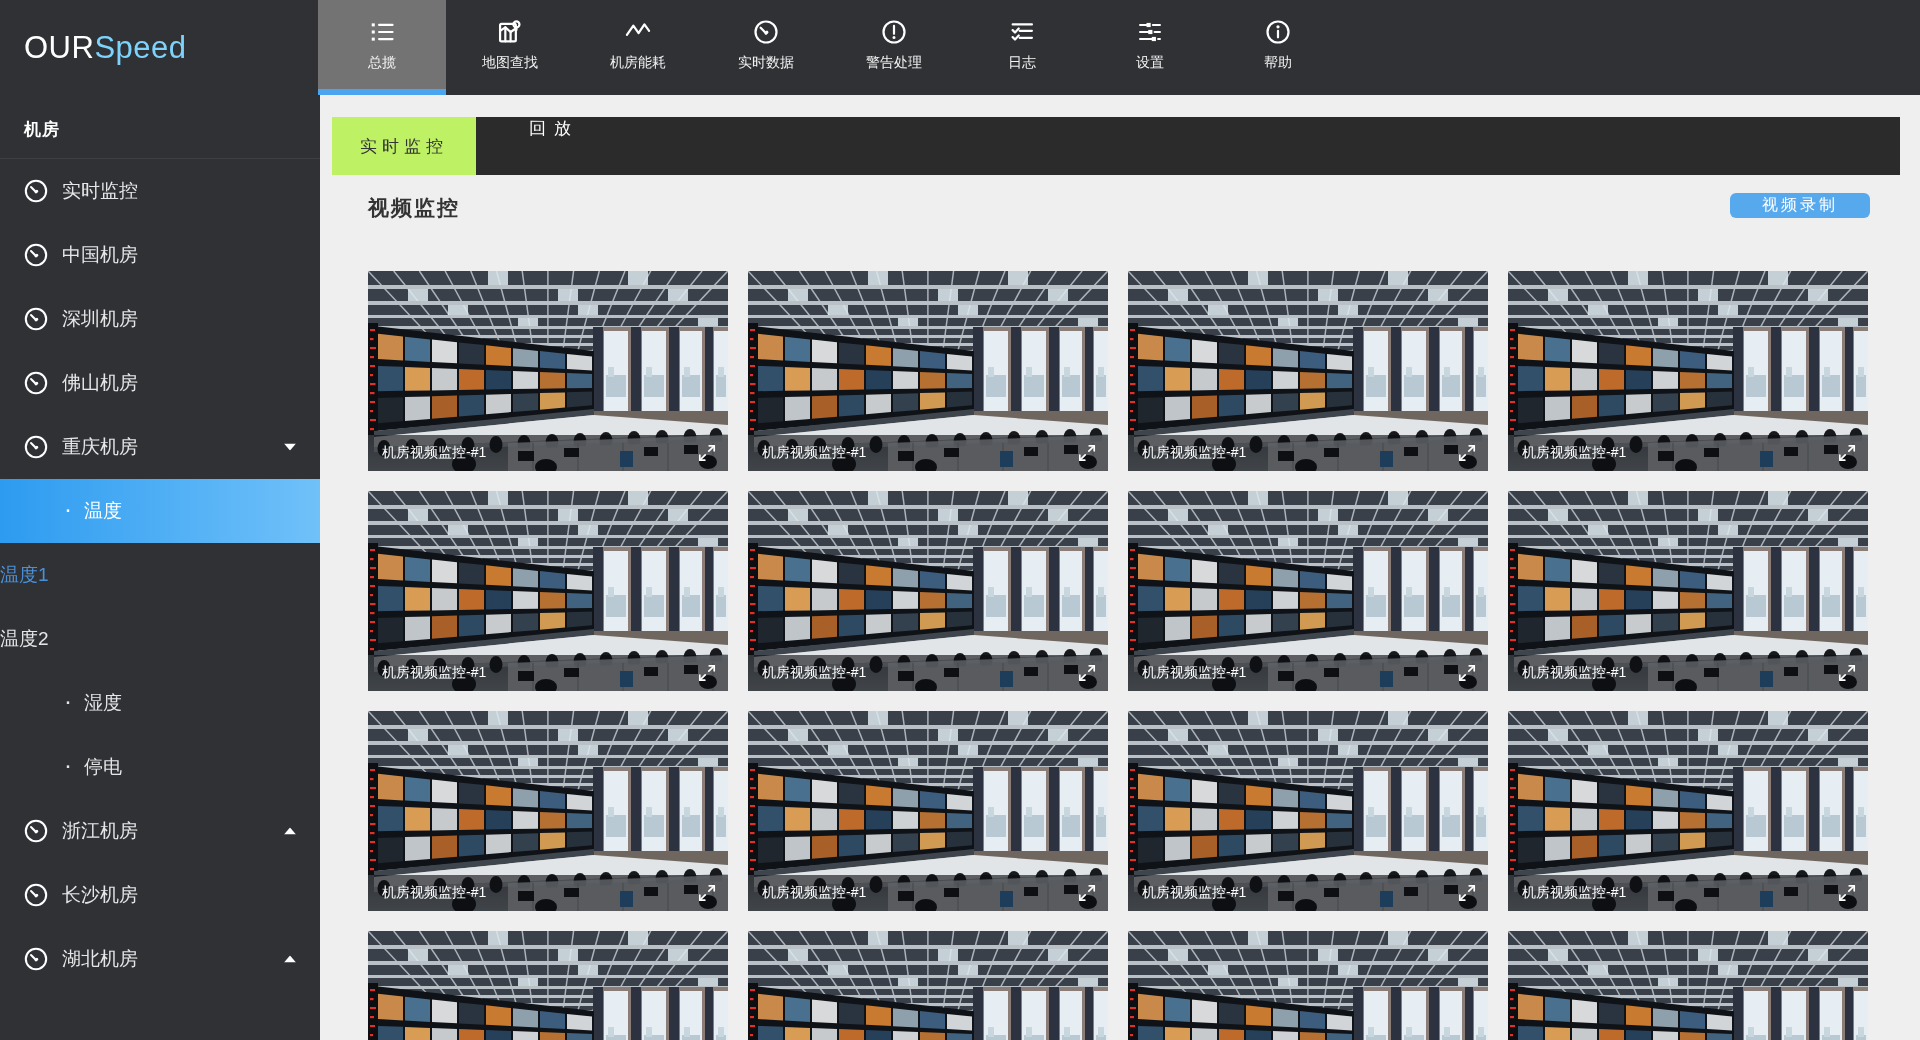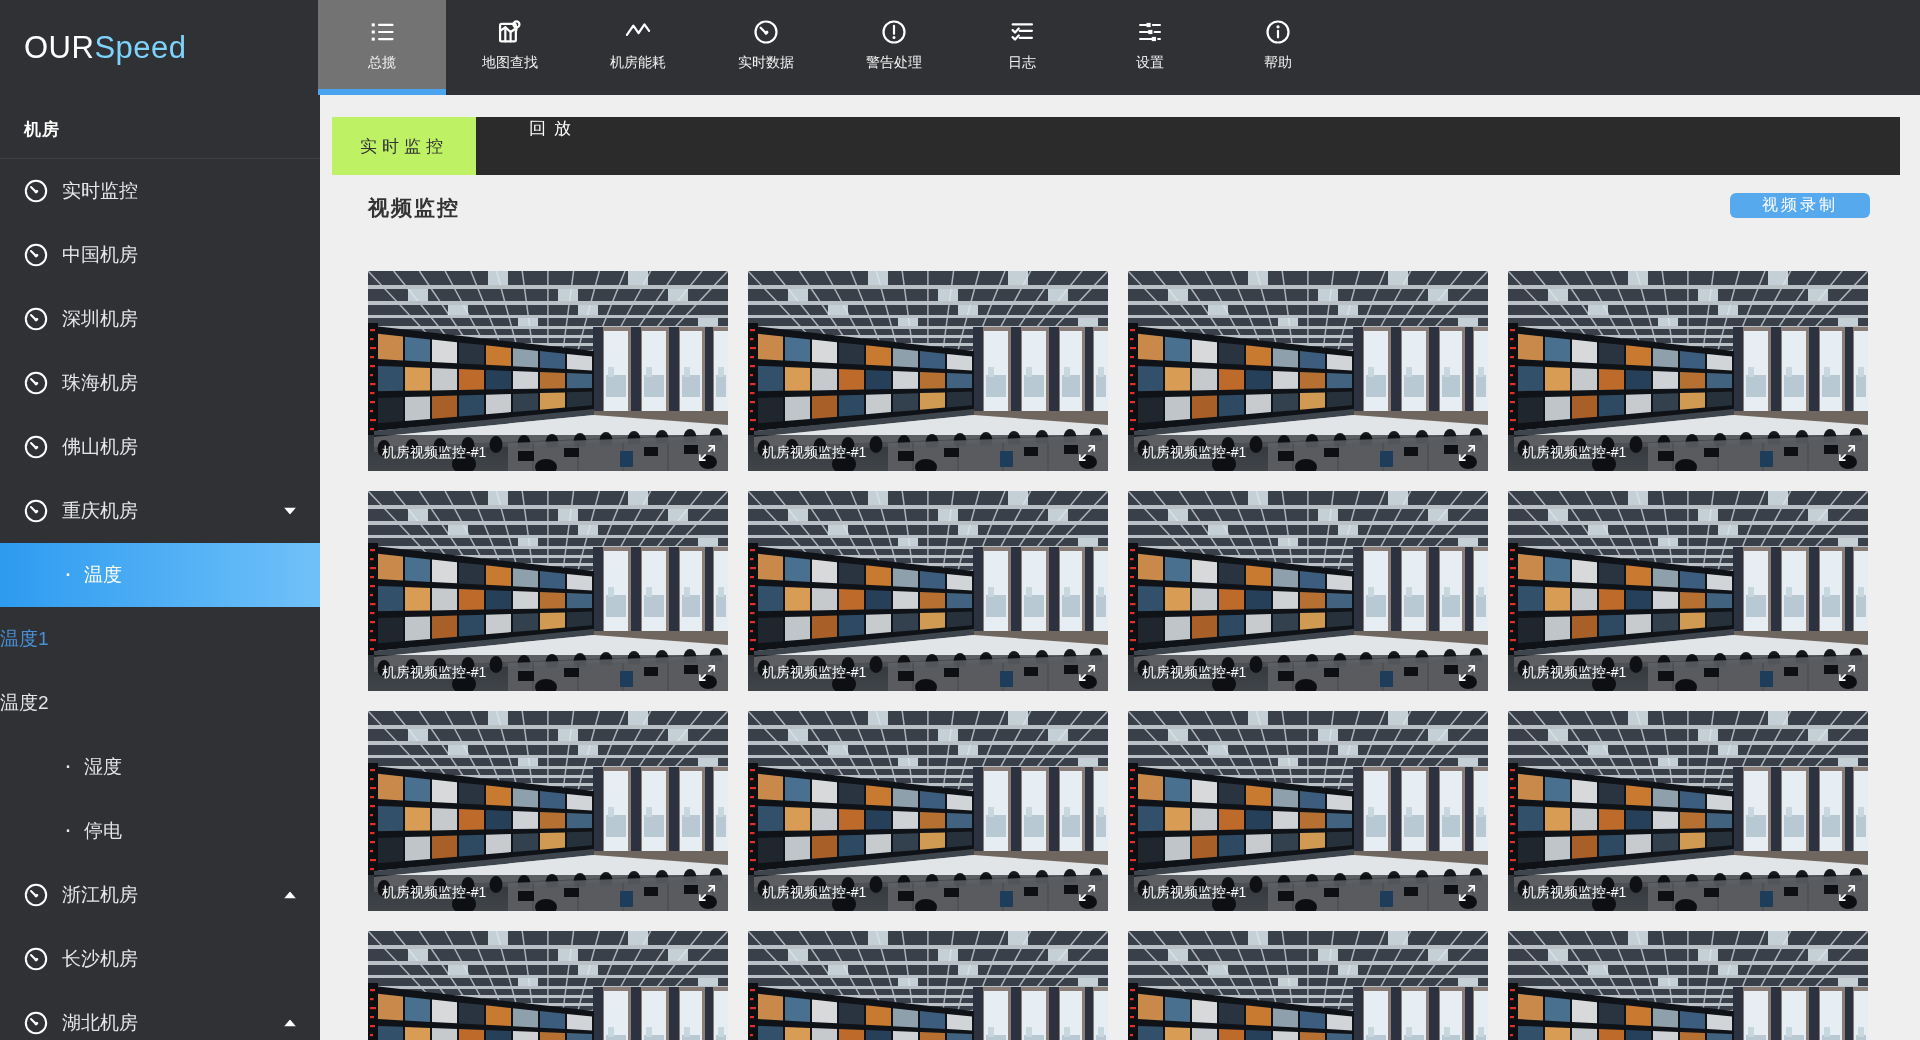--- a/index.html
+++ b/index.html
@@ -207,30 +207,20 @@
       </div>
       <div class="side-row l0">
         <span class="gicon"><svg width="26" height="26" viewBox="0 0 24 24">
             <g fill="none" stroke="#fff" stroke-width="1.9" stroke-linecap="round" stroke-linejoin="round">
               <circle cx="12" cy="12" r="9.4"></circle>
               <path d="M12 13 L7.4 8.4"></path>
               <path d="M12 13 L12.8 12.2" stroke-width="2.6"></path>
             </g>
           </svg></span>
         <span class="side-label">深圳机房</span>
-      </div>
-      <div class="side-row l0">
-        <span class="gicon"><svg width="26" height="26" viewBox="0 0 24 24">
-            <g fill="none" stroke="#fff" stroke-width="1.9" stroke-linecap="round" stroke-linejoin="round">
-              <circle cx="12" cy="12" r="9.4"></circle>
-              <path d="M12 13 L7.4 8.4"></path>
-              <path d="M12 13 L12.8 12.2" stroke-width="2.6"></path>
-            </g>
-          </svg></span>
-        <span class="side-label">珠海机房</span>
       </div>
       <div class="side-row l0">
         <span class="gicon"><svg width="26" height="26" viewBox="0 0 24 24">
             <g fill="none" stroke="#fff" stroke-width="1.9" stroke-linecap="round" stroke-linejoin="round">
               <circle cx="12" cy="12" r="9.4"></circle>
               <path d="M12 13 L7.4 8.4"></path>
               <path d="M12 13 L12.8 12.2" stroke-width="2.6"></path>
             </g>
           </svg></span>
         <span class="side-label">佛山机房</span>

